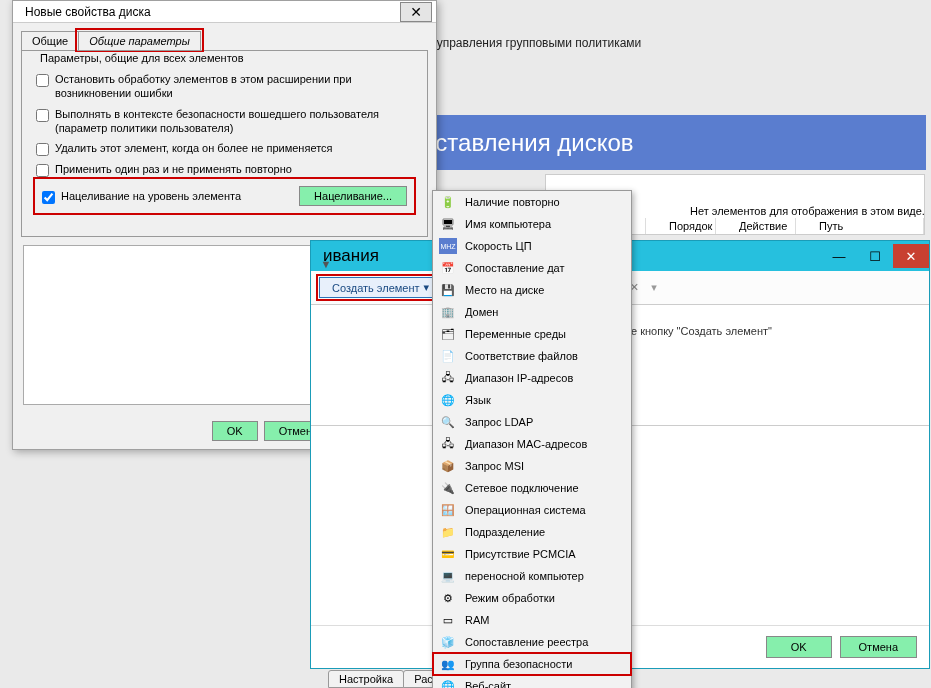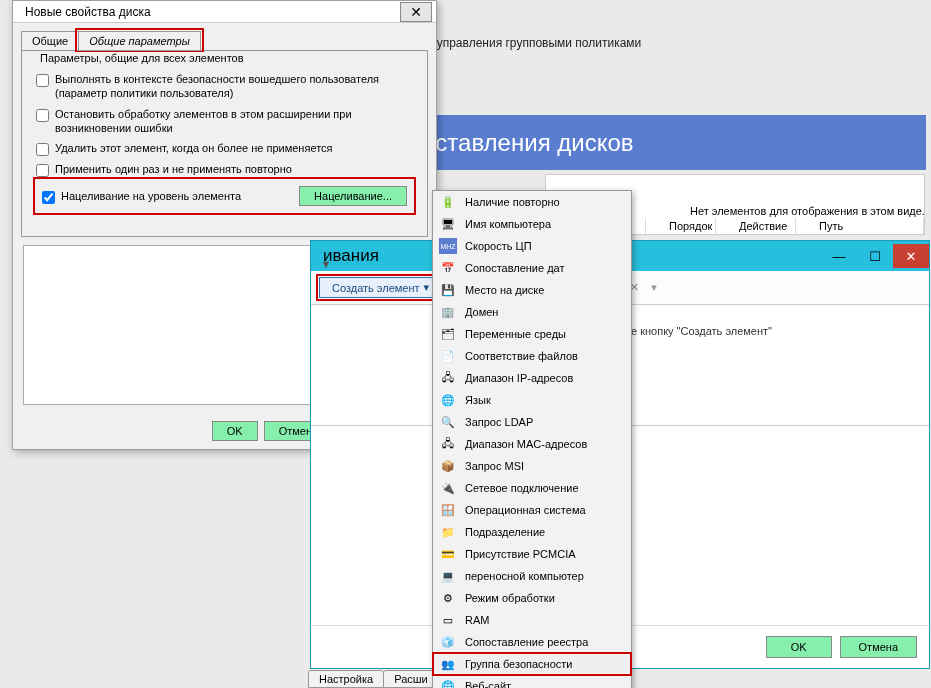--- a/index.html
+++ b/index.html
@@ -54,21 +54,21 @@
     .tgt-lower { background: #fff; border-top: 1px solid #ccc; height: 200px; }
     .tgt-btns { display: flex; justify-content: flex-end; gap: 8px; padding: 10px 12px; background: #fff; border-top: 1px solid #ddd; }
 
     
     .menu { position: absolute; left: 432px; top: 190px; width: 200px; background: #f2f2f2; border: 1px solid #999; box-shadow: 2px 2px 6px rgba(0,0,0,0.3); z-index: 30; }
     .menu-item { display: flex; align-items: center; gap: 8px; padding: 3px 8px 3px 6px; cursor: pointer; }
     .menu-icon { width: 18px; height: 16px; display: flex; align-items: center; justify-content: center; font-size: 11px; }
     .menu-item.hl { outline: 2px solid #c00; outline-offset: -1px; background: #efefef; }
 
     
-    .footer-tabs { position: absolute; left: 308px; bottom: 0; display: flex; font-size: 11px; margin-top: 12px; }
+    .footer-tabs { position: absolute; left: 328px; bottom: 0; display: flex; font-size: 11px; margin-top: 12px; }
     .ftab { border: 1px solid #999; border-top-left-radius: 3px; border-top-right-radius: 3px; padding: 2px 10px; background: #f2f2f2; margin-right: -1px; }
   </style>
 </head>
 <body>
 
 <div class="gpmc-title">ор управления групповыми политиками</div>
 <div class="blue-header">оставления дисков</div>
 <div class="table-hdr">
   <div class="th" style="width:100px">Имя</div>
   <div class="th" style="width:70px">Порядок</div>
@@ -84,25 +84,25 @@
   </div>
   <div class="tabs-row">
     <div class="tab"><span>Общие</span></div>
     <div class="tab active highlight-red"><span>Общие параметры</span></div>
   </div>
   <div class="tab-content">
     <div class="group-box">
       <span class="group-box-label">Параметры, общие для всех элементов</span>
       <div class="checkbox-row">
         <input type="checkbox" style="">
+        <label>Остановить обработку элементов в этом расширении при возникновении ошибки</label>
+      </div>
+      <div class="checkbox-row">
+        <input type="checkbox" style="">
         <label>Выполнять в контексте безопасности вошедшего пользователя (параметр политики пользователя)</label>
-      </div>
-      <div class="checkbox-row">
-        <input type="checkbox" style="">
-        <label>Остановить обработку элементов в этом расширении при возникновении ошибки</label>
       </div>
       <div class="checkbox-row">
         <input type="checkbox" style="">
         <label>Удалить этот элемент, когда он более не применяется</label>
       </div>
       <div class="checkbox-row">
         <input type="checkbox" style="">
         <label>Применить один раз и не применять повторно</label>
       </div>
       <div class="targeting-row highlight-red">

